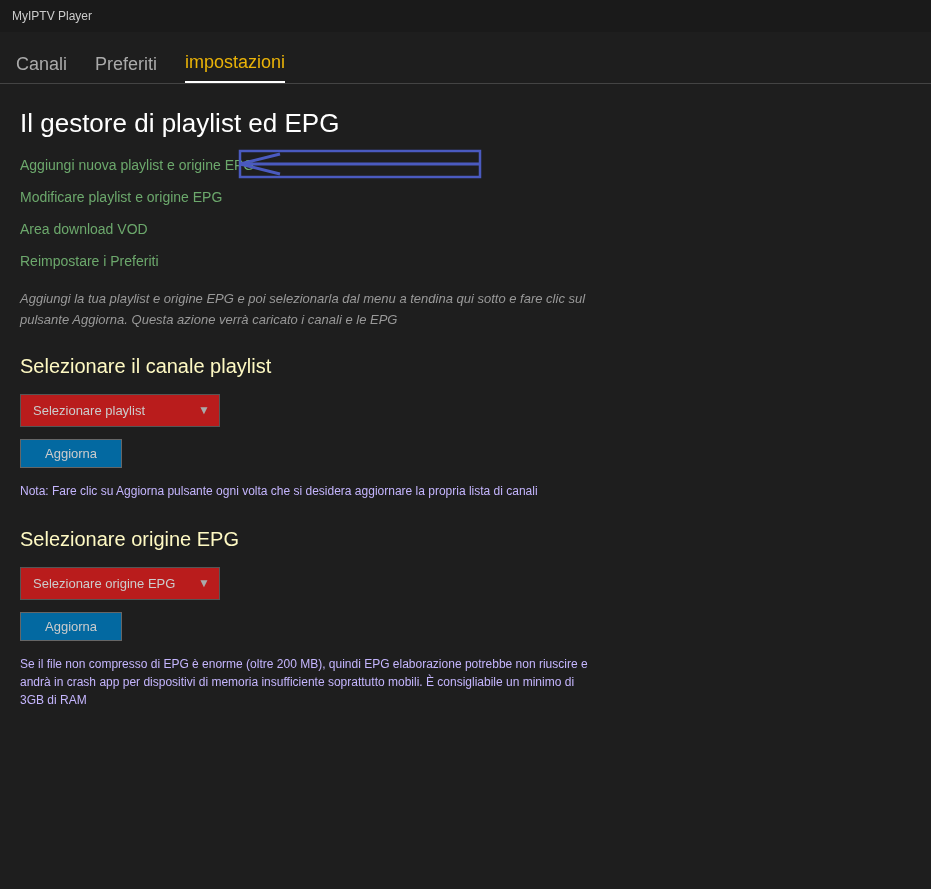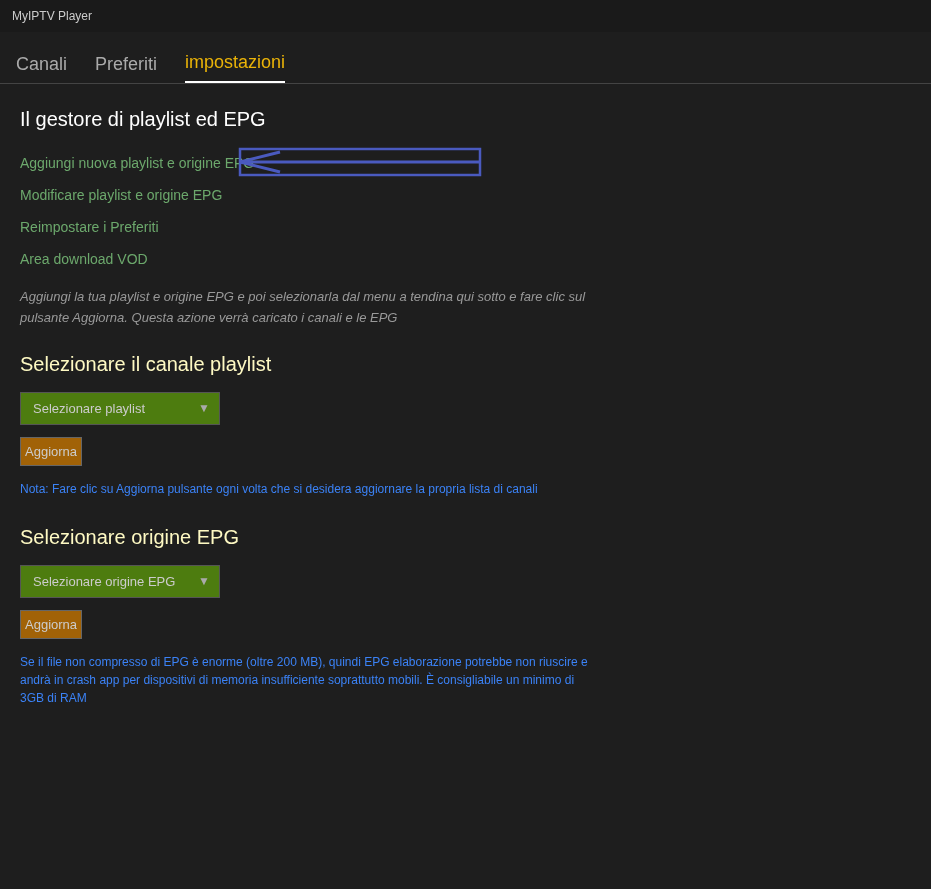--- a/index.html
+++ b/index.html
@@ -53,23 +53,23 @@
       padding: 24px 20px;
       max-width: 620px;
     }
     .sidebar {
       width: 220px;
       padding: 24px 20px;
       flex-shrink: 0;
     }
     h1 {
       color: #ffffff;
-      font-size: 20px;
-      font-weight: 400;
-      margin-bottom: 24px;
+      font-size: 26px;
+      font-weight: 400;
+      margin-bottom: 18px;
     }
     .link-item {
       color: #6ca86c;
       font-size: 14px;
       margin-bottom: 16px;
       cursor: pointer;
       display: block;
     }
     .arrow-container {
       position: relative;
@@ -95,50 +95,50 @@
       font-weight: 400;
       margin-bottom: 16px;
     }
     .select-wrapper {
       position: relative;
       display: inline-block;
       margin-bottom: 12px;
     }
     select {
       appearance: none;
-      background-color: #4d7c0f;
+      background-color: #b91c1c;
       color: #cccccc;
       border: 1px solid #555555;
       padding: 8px 36px 8px 12px;
       font-size: 13px;
       width: 200px;
       cursor: pointer;
       outline: none;
     }
     .select-arrow {
       position: absolute;
       right: 10px;
       top: 50%;
       transform: translateY(-50%);
       color: #aaaaaa;
       pointer-events: none;
       font-size: 12px;
     }
     .btn-aggiorna {
       display: block;
-      background-color: #a16207;
+      background-color: #0369a1;
       color: #cccccc;
       border: 1px solid #666666;
-      padding: 6px 4px;
+      padding: 6px 24px;
       font-size: 13px;
       cursor: pointer;
       margin-bottom: 14px;
     }
     .note-text {
-      color: #3b82f6;
+      color: #c4b5fd;
       font-size: 12px;
       line-height: 1.5;
       margin-bottom: 28px;
     }
     .sidebar-title {
       color: #ffffff;
       font-size: 16px;
       font-weight: 400;
       margin-bottom: 16px;
     }
@@ -177,22 +177,22 @@
 
         <polyline points="320,15 80,15" stroke="#4a5abf" stroke-width="3" fill="none"></polyline>
         <polyline points="80,15 120,5" stroke="#4a5abf" stroke-width="3" fill="none"></polyline>
         <polyline points="80,15 120,25" stroke="#4a5abf" stroke-width="3" fill="none"></polyline>
 
         <rect x="80" y="2" width="240" height="26" stroke="#4a5abf" stroke-width="2.5" fill="none"></rect>
       </svg>
     </div>
 
     <a class="link-item">Modificare playlist e origine EPG</a>
+    <a class="link-item">Area download VOD</a>
     <a class="link-item">Reimpostare i Preferiti</a>
-    <a class="link-item">Area download VOD</a>
 
     <p class="description-text">Aggiungi la tua playlist e origine EPG e poi selezionarla dal menu a tendina qui sotto e fare clic sul pulsante Aggiorna. Questa azione verrà caricato i canali e le EPG</p>
 
     <div class="section-divider">
       <h2>Selezionare il canale playlist</h2>
       <div class="select-wrapper">
         <select>
           <option>Selezionare playlist</option>
         </select>
         <span class="select-arrow">▼</span>

